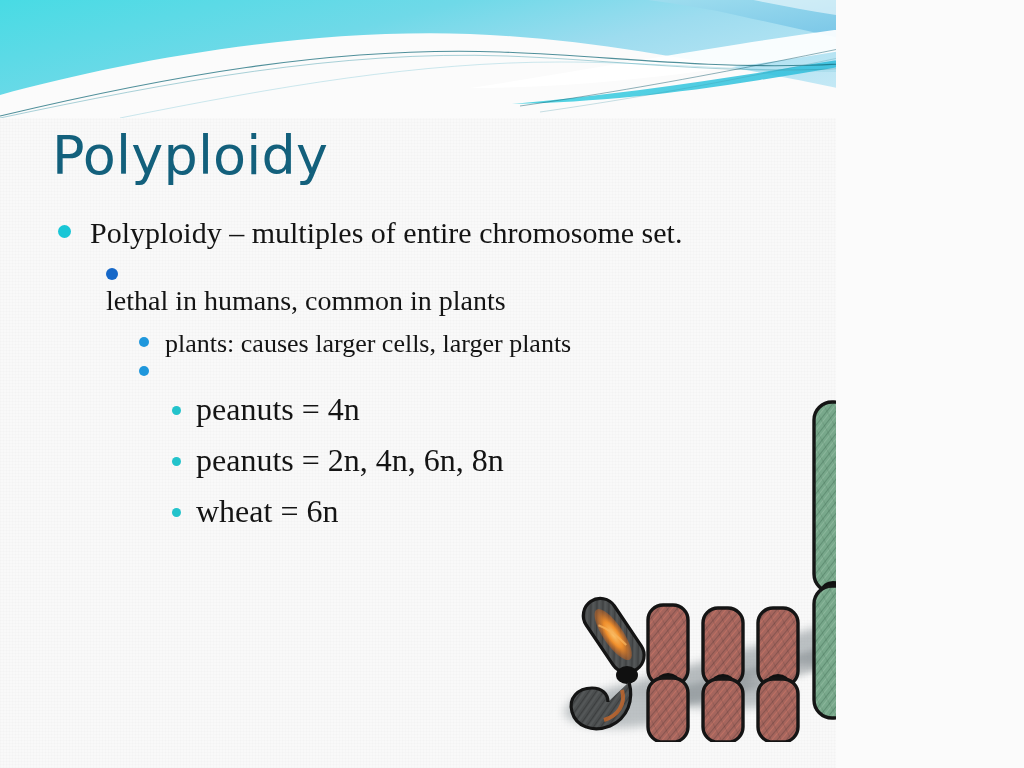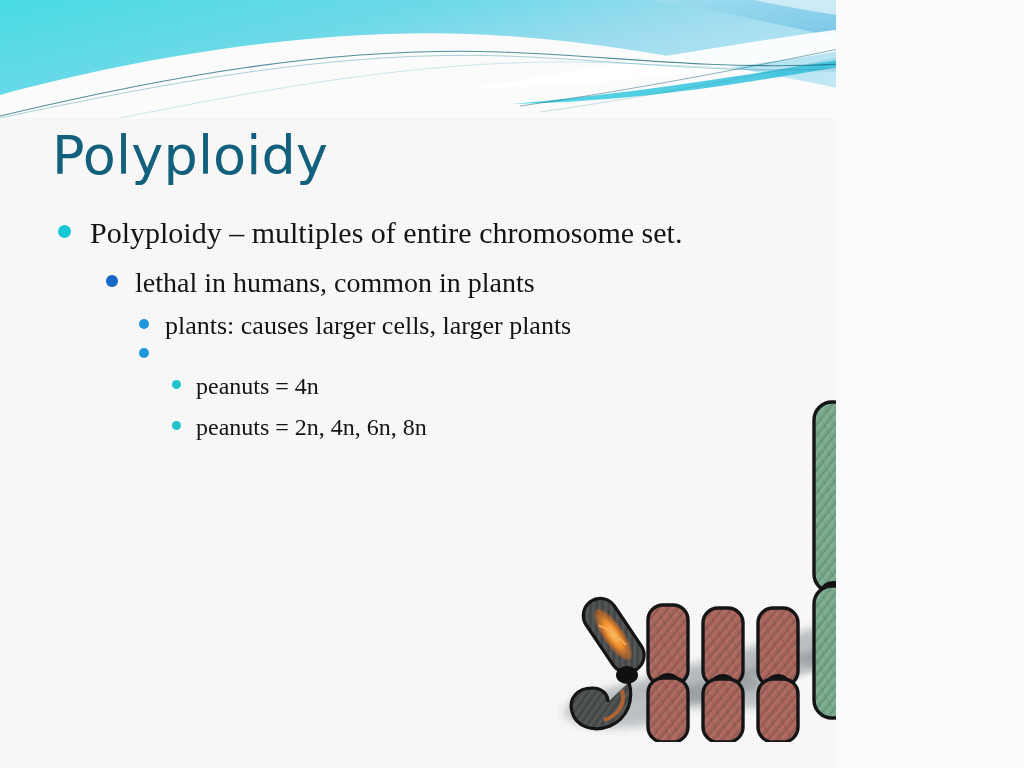--- a/index.html
+++ b/index.html
@@ -65,38 +65,38 @@
     display: inline-block;
     border-radius: 50%;
     flex: none;
   }
   .txt {
     color: #141414;
     font-family: "Liberation Serif", serif;
   }
 
   
-  .lvl1 { padding-left: 58px; margin-bottom: 17px; }
+  .lvl1 { padding-left: 58px; margin-bottom: 23px; }
   .lvl1 .dot { width: 13px; height: 13px; background: #18c6d6; margin-right: 19px; position: relative; top: -5px; }
   .lvl1 .txt { font-size: 30px; }
 
   
-  .lvl2 { padding-left: 106px; margin-bottom: 9px; }
+  .lvl2 { padding-left: 106px; margin-bottom: 9px; flex-direction: column; }
   .lvl2 .dot { width: 12px; height: 12px; background: #1668c8; margin-right: 17px; position: relative; top: -5px; }
   .lvl2 .txt { font-size: 28px; }
 
   
   .lvl3 { padding-left: 139px; margin-bottom: 10px; margin-top: 12px; }
   .lvl3 .dot { width: 10px; height: 10px; background: #1f97dc; margin-right: 16px; position: relative; top: -5px; }
   .lvl3 .txt { font-size: 26px; }
 
   
   .lvl4 { padding-left: 172px; margin-bottom: 14px; }
   .lvl4 .dot { width: 9px; height: 9px; background: #23c3cb; margin-right: 15px; position: relative; top: -5px; }
-  .lvl4 .txt { font-size: 24px; }
+  .lvl4 .txt { font-size: 32px; }
 
   
   #figure {
     position: absolute;
     left: 556px;
     top: 382px;
     width: 420px;
     height: 360px;
   }
   #figure svg { display: block; }
@@ -174,20 +174,24 @@
       <span class="dot" style="background: rgb(35, 195, 203);"></span>
       <span class="txt">peanuts = 4n</span>
     </div>
 
 
     <div class="row lvl4">
       <span class="dot" style="background: rgb(35, 195, 203);"></span>
       <span class="txt">peanuts = 2n, 4n, 6n, 8n</span>
     </div>
 
+    <div class="row lvl4">
+      <span class="dot" style="background: rgb(35, 195, 203);"></span>
+      <span class="txt">wheat = 6n</span>
+    </div>
 
   </div>
 
   <div id="figure">
     <svg width="420" height="360" viewBox="0 0 420 360" xmlns="http://www.w3.org/2000/svg">
       <defs>
 
         <pattern id="hatchG" width="7" height="7" patternUnits="userSpaceOnUse" patternTransform="rotate(38)">
           <rect width="7" height="7" fill="#78a88b"></rect>
           <path d="M0 0 L0 7" stroke="#3d6b52" stroke-width="1.5" opacity="0.55"></path>

